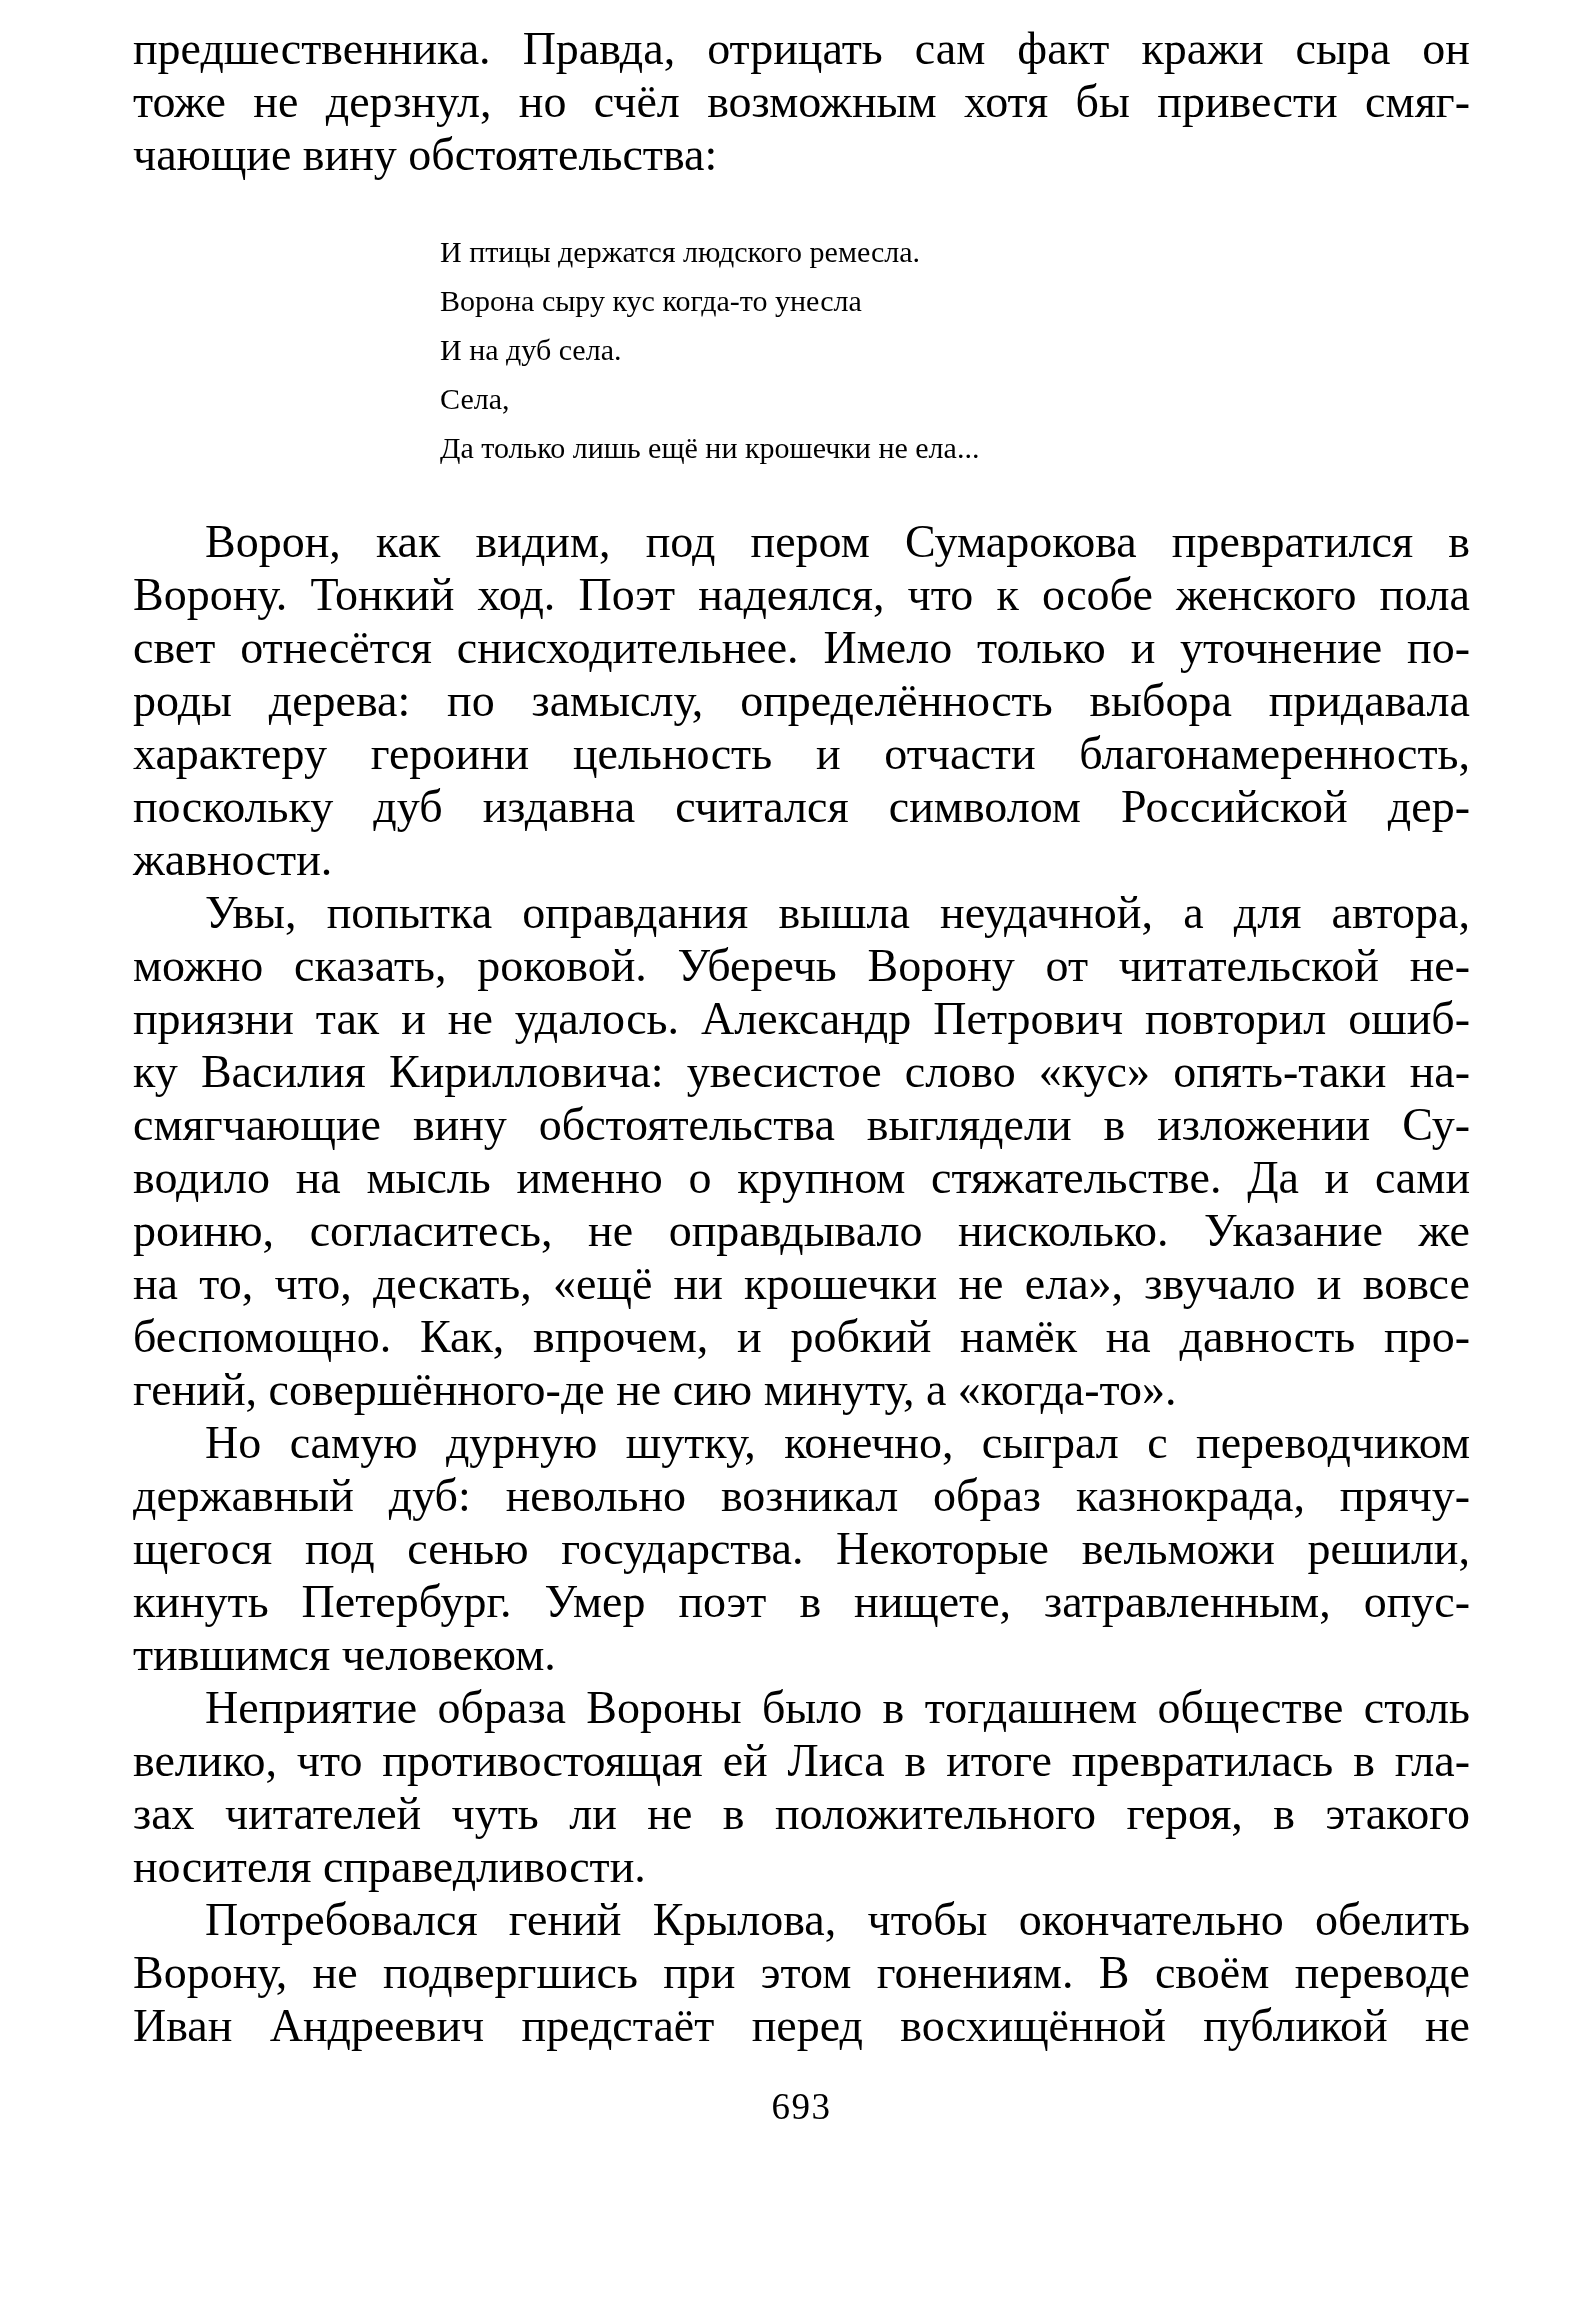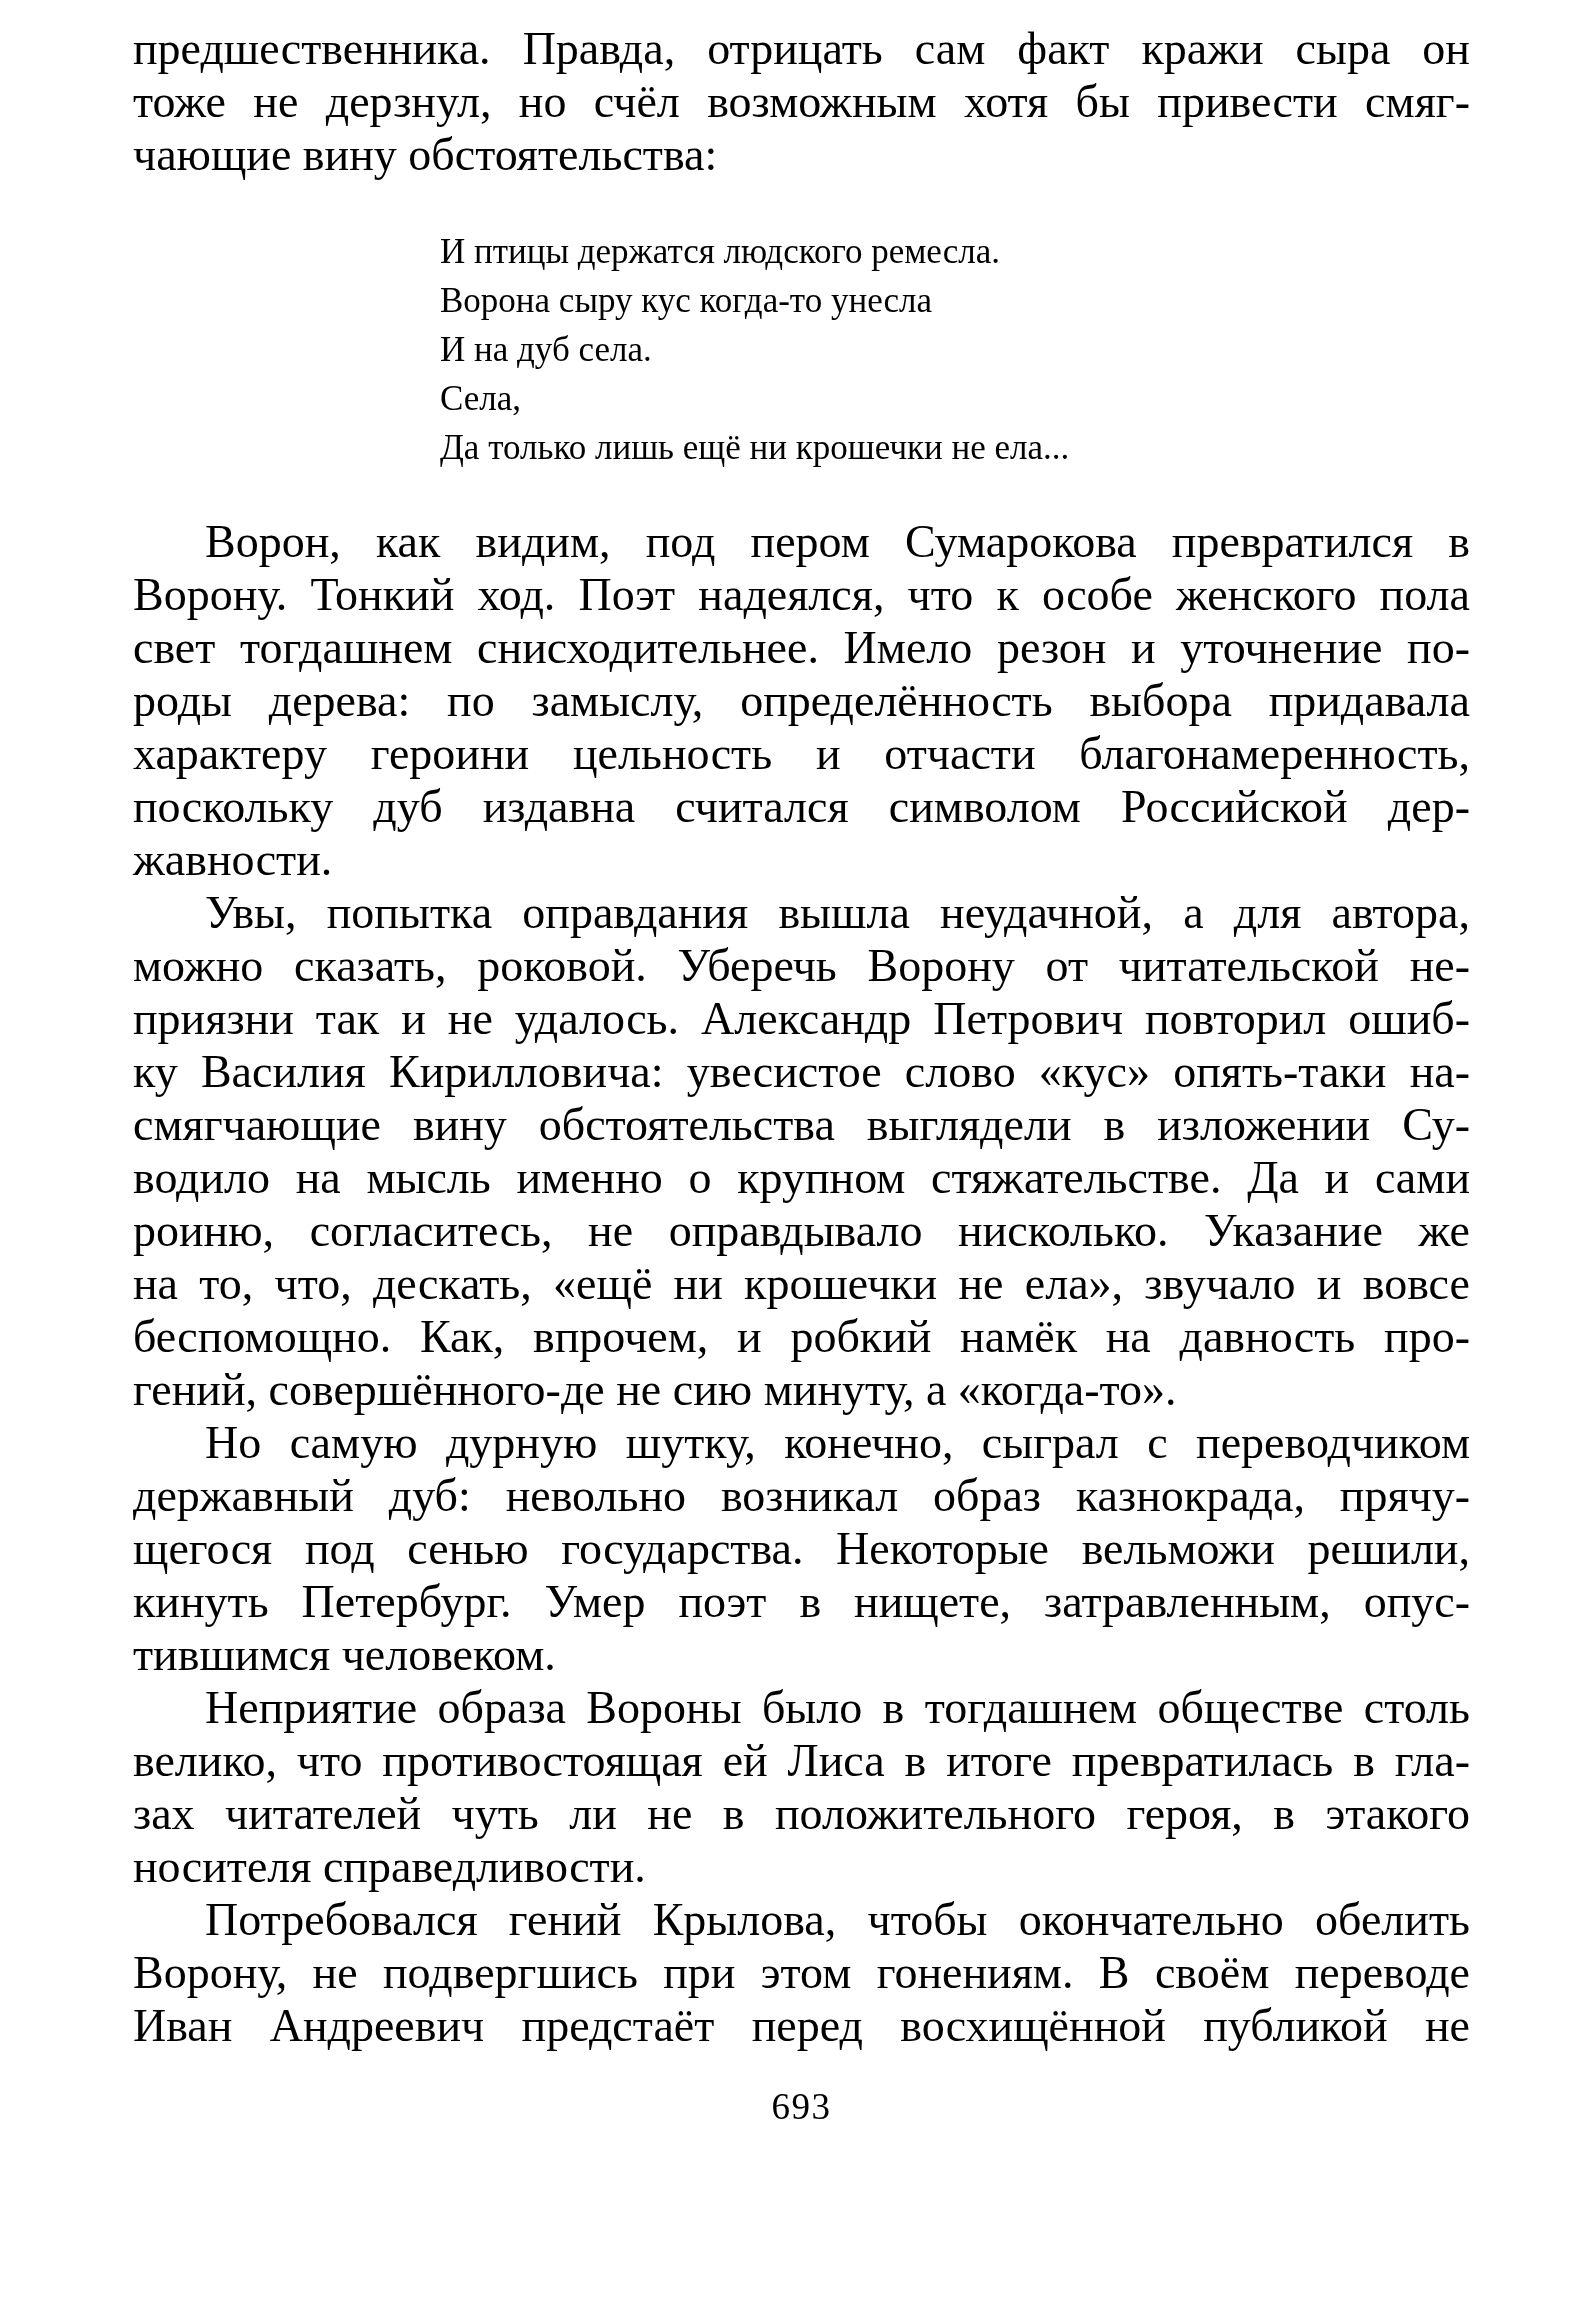--- a/index.html
+++ b/index.html
@@ -34,21 +34,21 @@
     text-align: justify;
     text-align-last: justify;
   }
   .paragraph .line.indent {
     text-indent: 72px;
   }
   .verse {
     margin: 46px 0 43px 307px;
   }
   .verse .line {
-    font-size: 35px;
+    font-size: 30px;
     line-height: 49px;
     text-align: left;
   }
   .page-number {
     margin-top: 30px;
     font-size: 37px;
     line-height: 49px;
     text-align: center;
     letter-spacing: 1.5px;
   }
@@ -66,21 +66,21 @@
       <div class="verse">
         <div class="line">И птицы держатся людского ремесла.</div>
         <div class="line">Ворона сыру кус когда-то унесла</div>
         <div class="line">И на дуб села.</div>
         <div class="line">Села,</div>
         <div class="line">Да только лишь ещё ни крошечки не ела...</div>
       </div>
       <div class="paragraph">
         <div class="line j indent">Ворон, как видим, под пером Сумарокова превратился в</div>
         <div class="line j">Ворону. Тонкий ход. Поэт надеялся, что к особе женского пола</div>
-        <div class="line j">свет тогдашнем снисходительнее. Имело резон и уточнение по-</div>
+        <div class="line j">свет отнесётся снисходительнее. Имело только и уточнение по-</div>
         <div class="line j">роды дерева: по замыслу, определённость выбора придавала</div>
         <div class="line j">характеру героини цельность и отчасти благонамеренность,</div>
         <div class="line j">поскольку дуб издавна считался символом Российской дер-</div>
         <div class="line">жавности.</div>
       </div>
       <div class="paragraph">
         <div class="line j indent">Увы, попытка оправдания вышла неудачной, а для автора,</div>
         <div class="line j">можно сказать, роковой. Уберечь Ворону от читательской не-</div>
         <div class="line j">приязни так и не удалось. Александр Петрович повторил ошиб-</div>
         <div class="line j">ку Василия Кирилловича: увесистое слово «кус» опять-таки на-</div>

